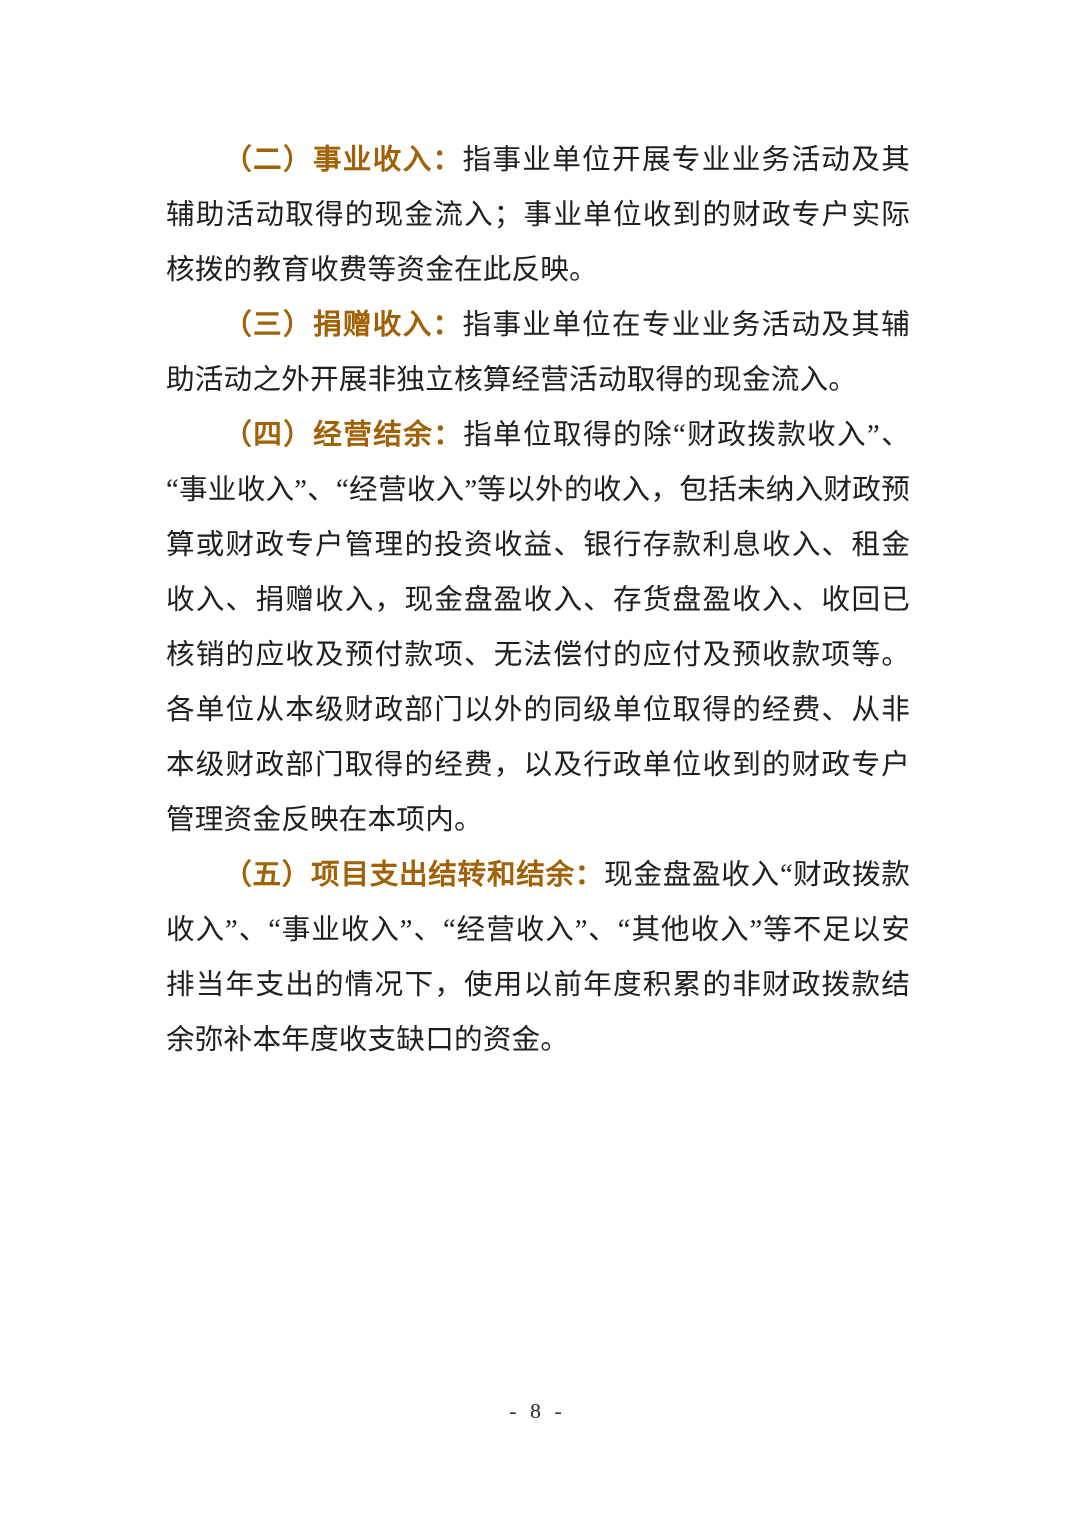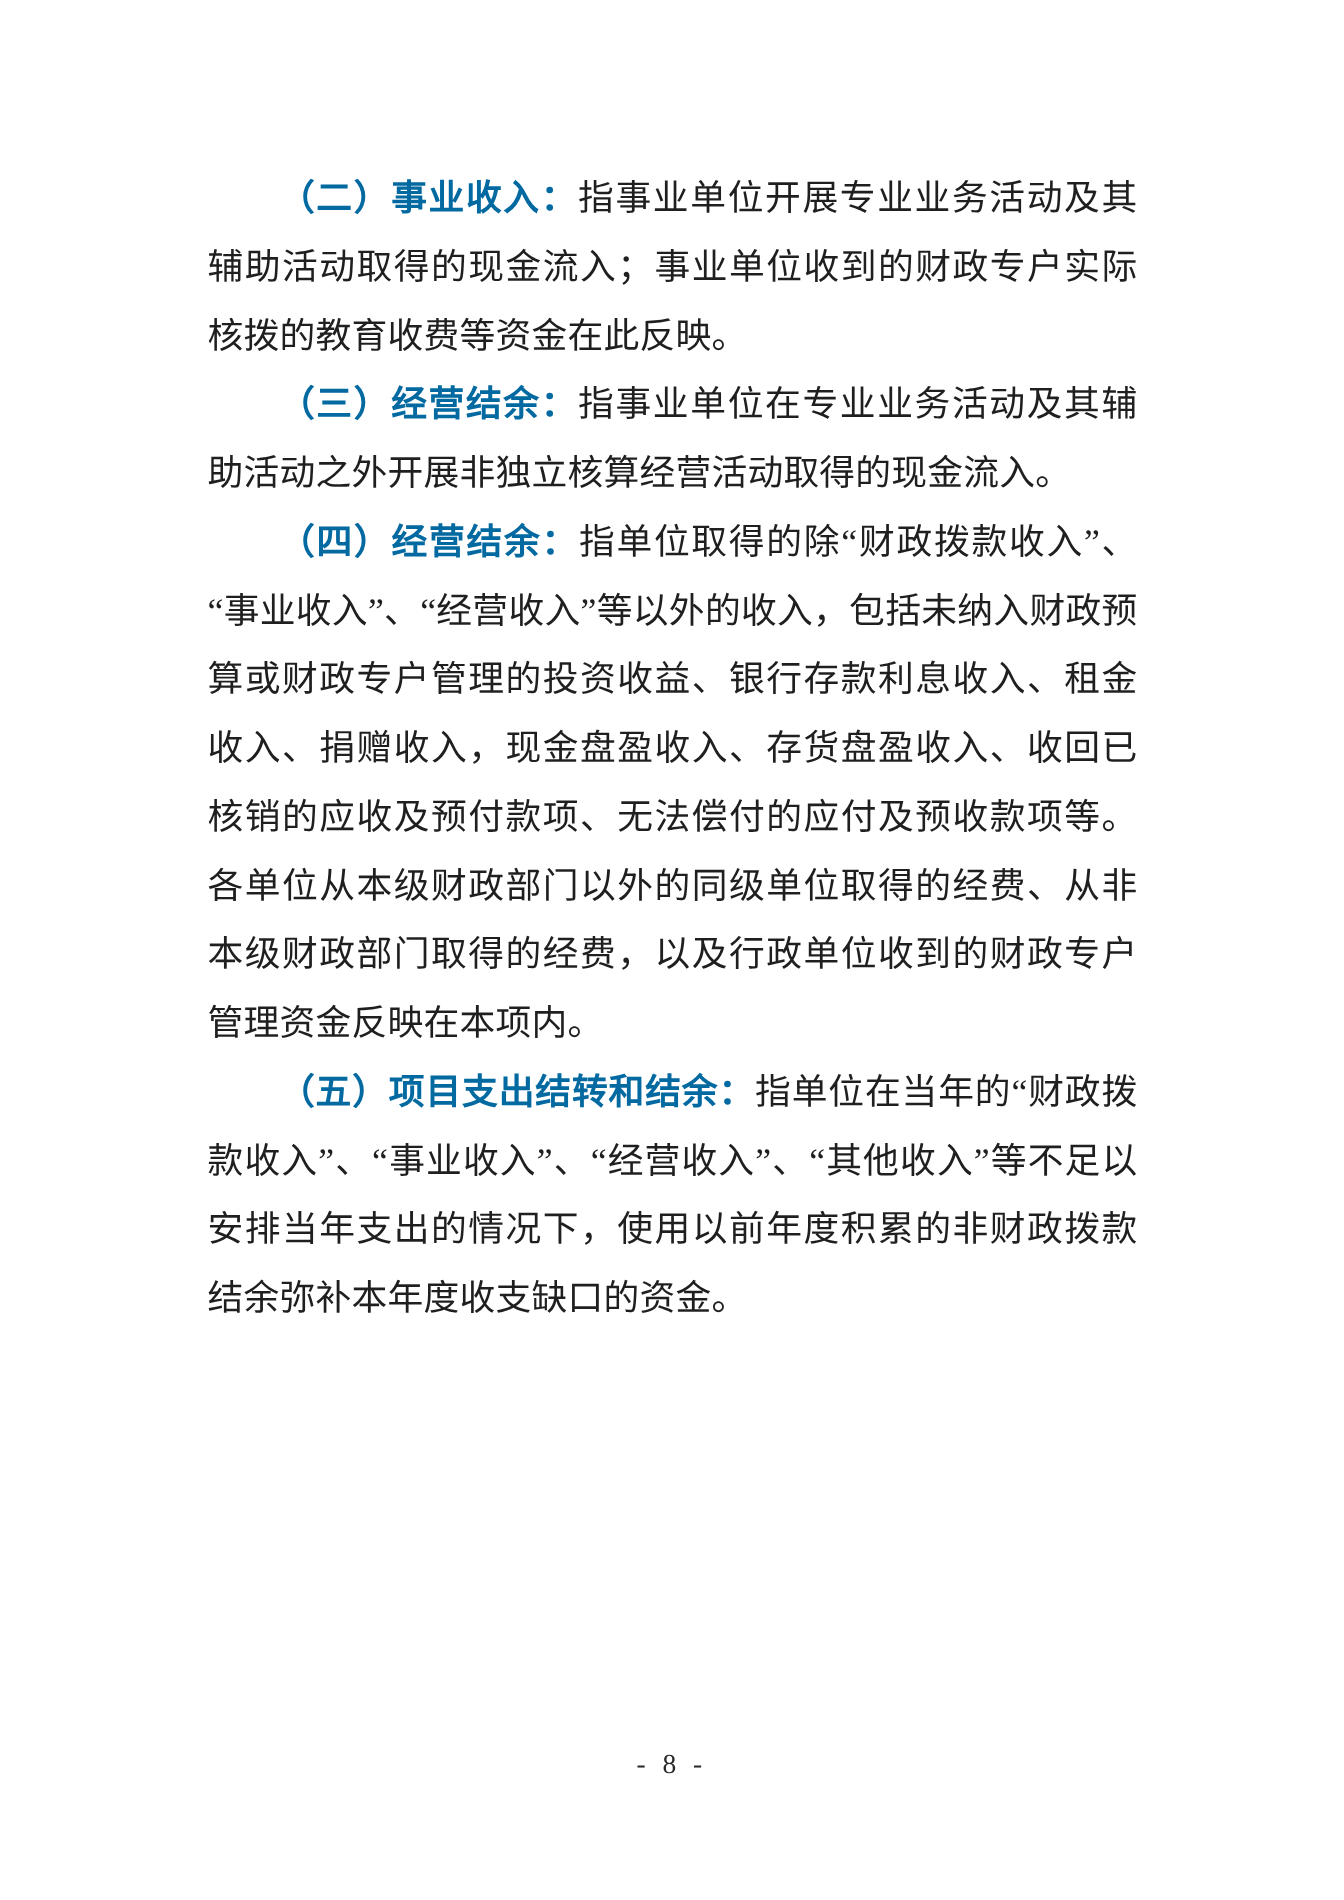--- a/index.html
+++ b/index.html
@@ -32,21 +32,21 @@
     line-height: 55px;
     text-align: justify;
     text-justify: inter-character;
     text-indent: 2em;
     letter-spacing: 0.2px;
     color: #1f1f1f;
   }
 
   .para .head {
     font-weight: 700;
-    color: #0369a1;
+    color: #a16207;
   }
 
   .para .body {
     font-weight: 400;
   }
 
   .page-number {
     position: absolute;
     left: 0;
     top: 1398px;
@@ -62,29 +62,29 @@
 
 <div class="page">
 
   <div class="content">
 
     <p class="para">
       <span class="head">（二）事业收入：</span><span class="body">指事业单位开展专业业务活动及其辅助活动取得的现金流入；事业单位收到的财政专户实际核拨的教育收费等资金在此反映。</span>
     </p>
 
     <p class="para">
-      <span class="head">（三）经营结余：</span><span class="body">指事业单位在专业业务活动及其辅助活动之外开展非独立核算经营活动取得的现金流入。</span>
+      <span class="head">（三）捐赠收入：</span><span class="body">指事业单位在专业业务活动及其辅助活动之外开展非独立核算经营活动取得的现金流入。</span>
     </p>
 
     <p class="para">
       <span class="head">（四）经营结余：</span><span class="body">指单位取得的除“财政拨款收入”、“事业收入”、“经营收入”等以外的收入，包括未纳入财政预算或财政专户管理的投资收益、银行存款利息收入、租金收入、捐赠收入，现金盘盈收入、存货盘盈收入、收回已核销的应收及预付款项、无法偿付的应付及预收款项等。各单位从本级财政部门以外的同级单位取得的经费、从非本级财政部门取得的经费，以及行政单位收到的财政专户管理资金反映在本项内。</span>
     </p>
 
     <p class="para">
-      <span class="head">（五）项目支出结转和结余：</span><span class="body">指单位在当年的“财政拨款收入”、“事业收入”、“经营收入”、“其他收入”等不足以安排当年支出的情况下，使用以前年度积累的非财政拨款结余弥补本年度收支缺口的资金。</span>
+      <span class="head">（五）项目支出结转和结余：</span><span class="body">现金盘盈收入“财政拨款收入”、“事业收入”、“经营收入”、“其他收入”等不足以安排当年支出的情况下，使用以前年度积累的非财政拨款结余弥补本年度收支缺口的资金。</span>
     </p>
 
 
 
   </div>
 
   <div class="page-number">- 8 -</div>
 
 </div>
 

